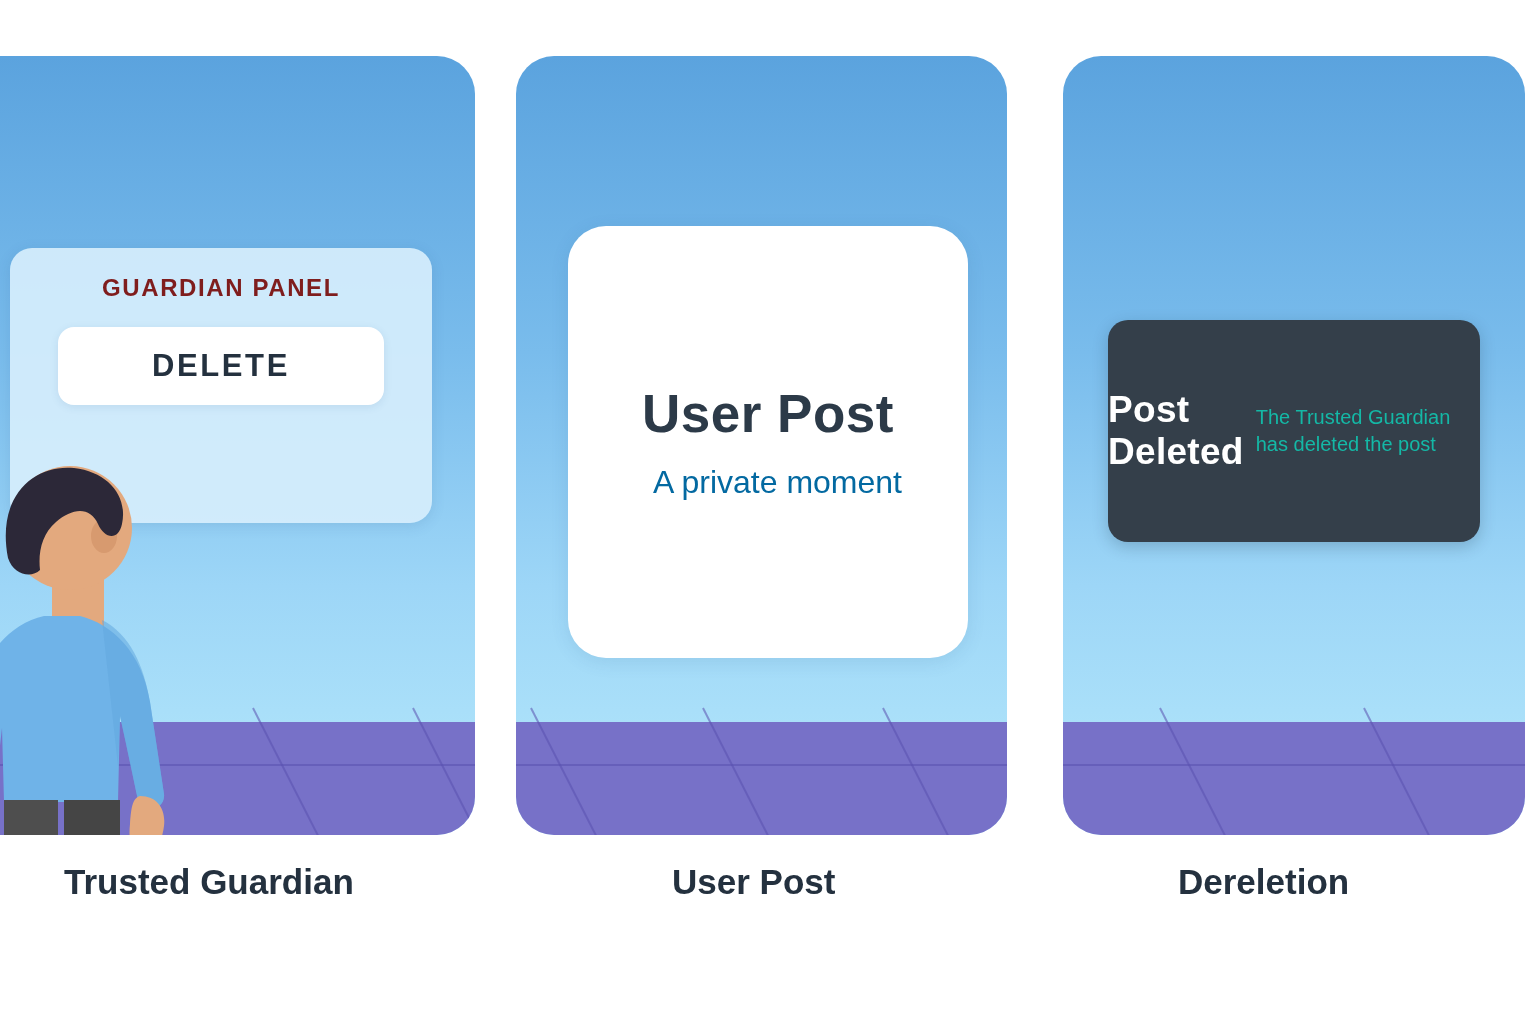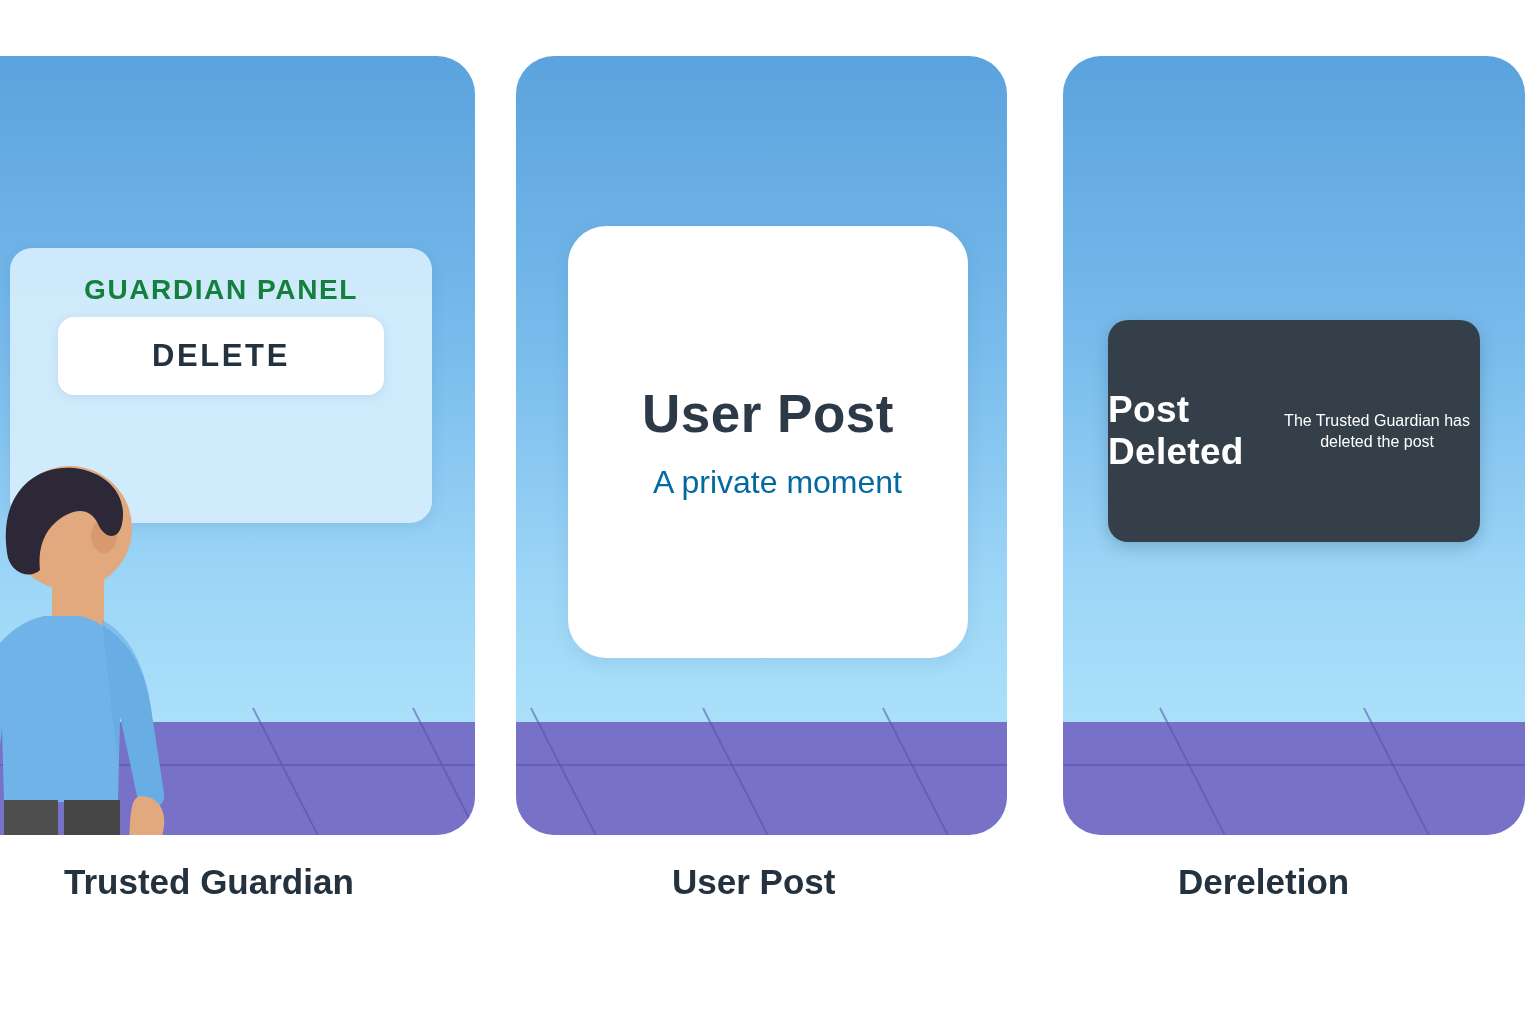--- a/index.html
+++ b/index.html
@@ -47,32 +47,32 @@
     position:absolute;
     left:58px;top:192px;
     width:422px;height:275px;
     background:rgba(214,238,252,.92);
     border-radius:22px;
     box-shadow:0 3px 14px rgba(40,80,130,.13);
   }
   #guardian-title{
     position:absolute;top:26px;left:0;right:0;
     text-align:center;
-    font-size:28px;font-weight:700;letter-spacing:1.6px;
-    color:#15803d;
+    font-size:24px;font-weight:700;letter-spacing:1.6px;
+    color:#7f1d1d;
   }
   .gbtn{
     position:absolute;left:48px;width:326px;height:78px;
     background:#ffffff;border-radius:16px;
     box-shadow:0 2px 9px rgba(40,80,130,.10);
     display:flex;align-items:center;justify-content:center;
     font-size:31px;font-weight:700;letter-spacing:2.6px;
     color:#24313f;
   }
-  #btn-delete{top:69px;}
+  #btn-delete{top:79px;}
   #btn-recall{top:180px;}
 
   
   #guardian-figure{position:absolute;left:0;top:410px;width:260px;height:430px;}
 
   
   #user-post-card{
     position:absolute;left:52px;top:170px;
     width:400px;height:432px;
     background:#ffffff;border-radius:38px;
@@ -95,22 +95,22 @@
     background:#343F4A;border-radius:20px;
     box-shadow:0 5px 16px rgba(20,40,60,.22);
     display:flex;flex-direction:row;
     align-items:center;justify-content:center;
     gap:12px;
   }
   #deleted-title{
     font-size:37px;font-weight:700;color:#ffffff;letter-spacing:.3px;
   }
   #deleted-body{
-    font-size:16px;font-weight:400;color:#ffffff;
-    text-align:center;line-height:1.34;max-width:300px;
+    font-size:20px;font-weight:400;color:#14b8a6;
+    text-align:left;line-height:1.34;max-width:300px;
   }
 
   
   .caption{
     position:absolute;top:862px;
     font-size:35px;font-weight:700;color:#24313f;
     white-space:nowrap;
   }
   #caption-1{left:64px;}
   #caption-2{left:672px;}

